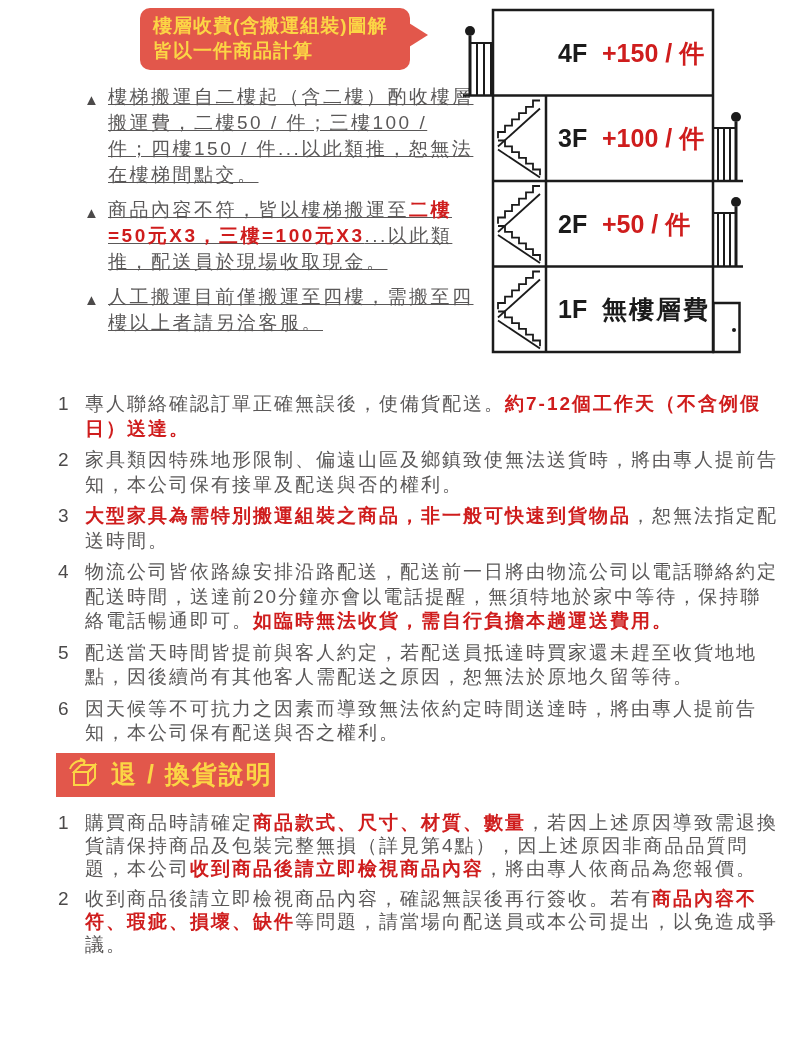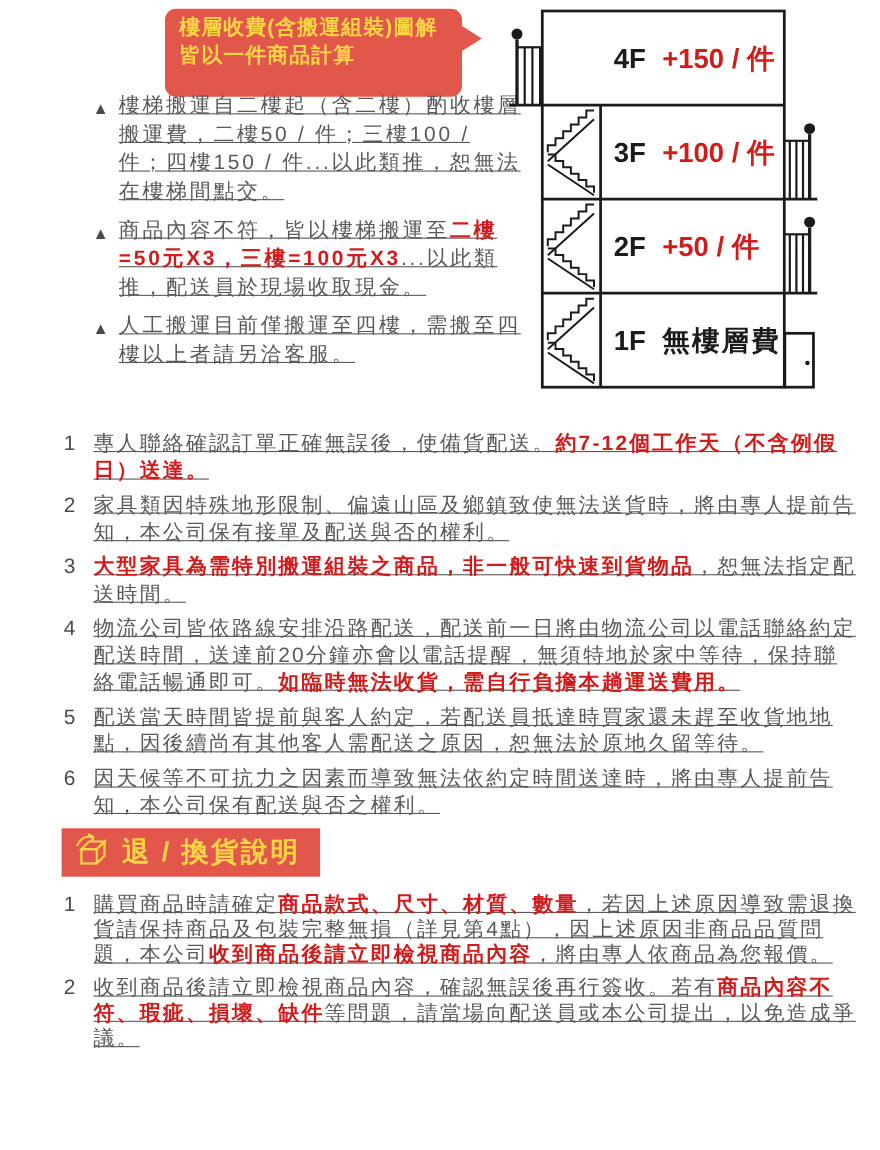--- a/index.html
+++ b/index.html
@@ -11,23 +11,23 @@
     --ink:#1b1b1b;
   }
   *{box-sizing:border-box;}
   html,body{margin:0;padding:0;background:#ffffff;}
   body{font-family:"Liberation Sans",sans-serif;color:var(--body);}
   .page{position:relative;width:800px;height:1045px;background:#fff;overflow:hidden;}
 
   
   .top{position:relative;height:378px;}
   .callout{
-    position:absolute;left:150px;top:8px;width:270px;
+    position:absolute;left:140px;top:8px;width:270px;
     background:var(--red-box);border-radius:10px;
-    padding:5px 10px 25px 13px;
+    padding:5px 10px 7px 13px;
     color:var(--yellow);font-weight:bold;font-size:19px;line-height:25px;
     letter-spacing:1px;
   }
   .callout .arrow{
     position:absolute;right:-18px;top:15px;width:0;height:0;
     border-top:12px solid transparent;border-bottom:12px solid transparent;
     border-left:19px solid var(--red-box);
   }
   .notes{position:absolute;left:84px;top:84px;width:392px;font-size:19px;line-height:26px;letter-spacing:2.5px;}
   .note{display:flex;margin-bottom:9px;}
@@ -37,30 +37,30 @@
   .bldg{position:absolute;left:450px;top:0;}
   .bldg text{font-family:"Liberation Sans",sans-serif;font-weight:bold;font-size:25px;}
   .flabel{fill:var(--ink);}
   .fee-red{fill:var(--red-text);}
   .fee-ink{fill:var(--ink);letter-spacing:2px;}
 
   
   .hdr{display:flex;align-items:center;width:fit-content;font-weight:bold;letter-spacing:2px;}
   .hdr-delivery{margin:10px 0 0 55px;height:38px;background:var(--yellow);color:var(--hdr-red);font-size:24px;padding:0 16px 0 10px;}
   .hdr-delivery .ic{margin-right:8px;display:flex;}
-  .hdr-returns{margin:6px 0 0 56px;height:44px;background:var(--red-box);color:var(--yellow);font-size:25px;padding:0 18px 0 10px;}
+  .hdr-returns{margin:6px 0 0 56px;height:44px;background:var(--red-box);color:var(--yellow);font-size:25px;padding:0 2px 0 10px;}
   .hdr-returns .ic{margin-right:9px;display:flex;}
 
   
   .numlist{margin:14px 22px 0 58px;font-size:19px;letter-spacing:2px;}
   .numlist.delivery{line-height:24.5px;}
   .numlist.returns{line-height:23px;}
   .num-item{display:flex;margin-bottom:7px;}
   .num-item .num{flex:none;width:27px;color:#4c4a4a;letter-spacing:0;}
-  .num-item p{margin:0;flex:1;text-decoration:underline;}
+  .num-item p{margin:0;flex:1;}
   .subnote{display:block;}
 </style>
 </head>
 <body>
 
 <div class="page">
 
   <div class="top">
 
     <div class="callout">

